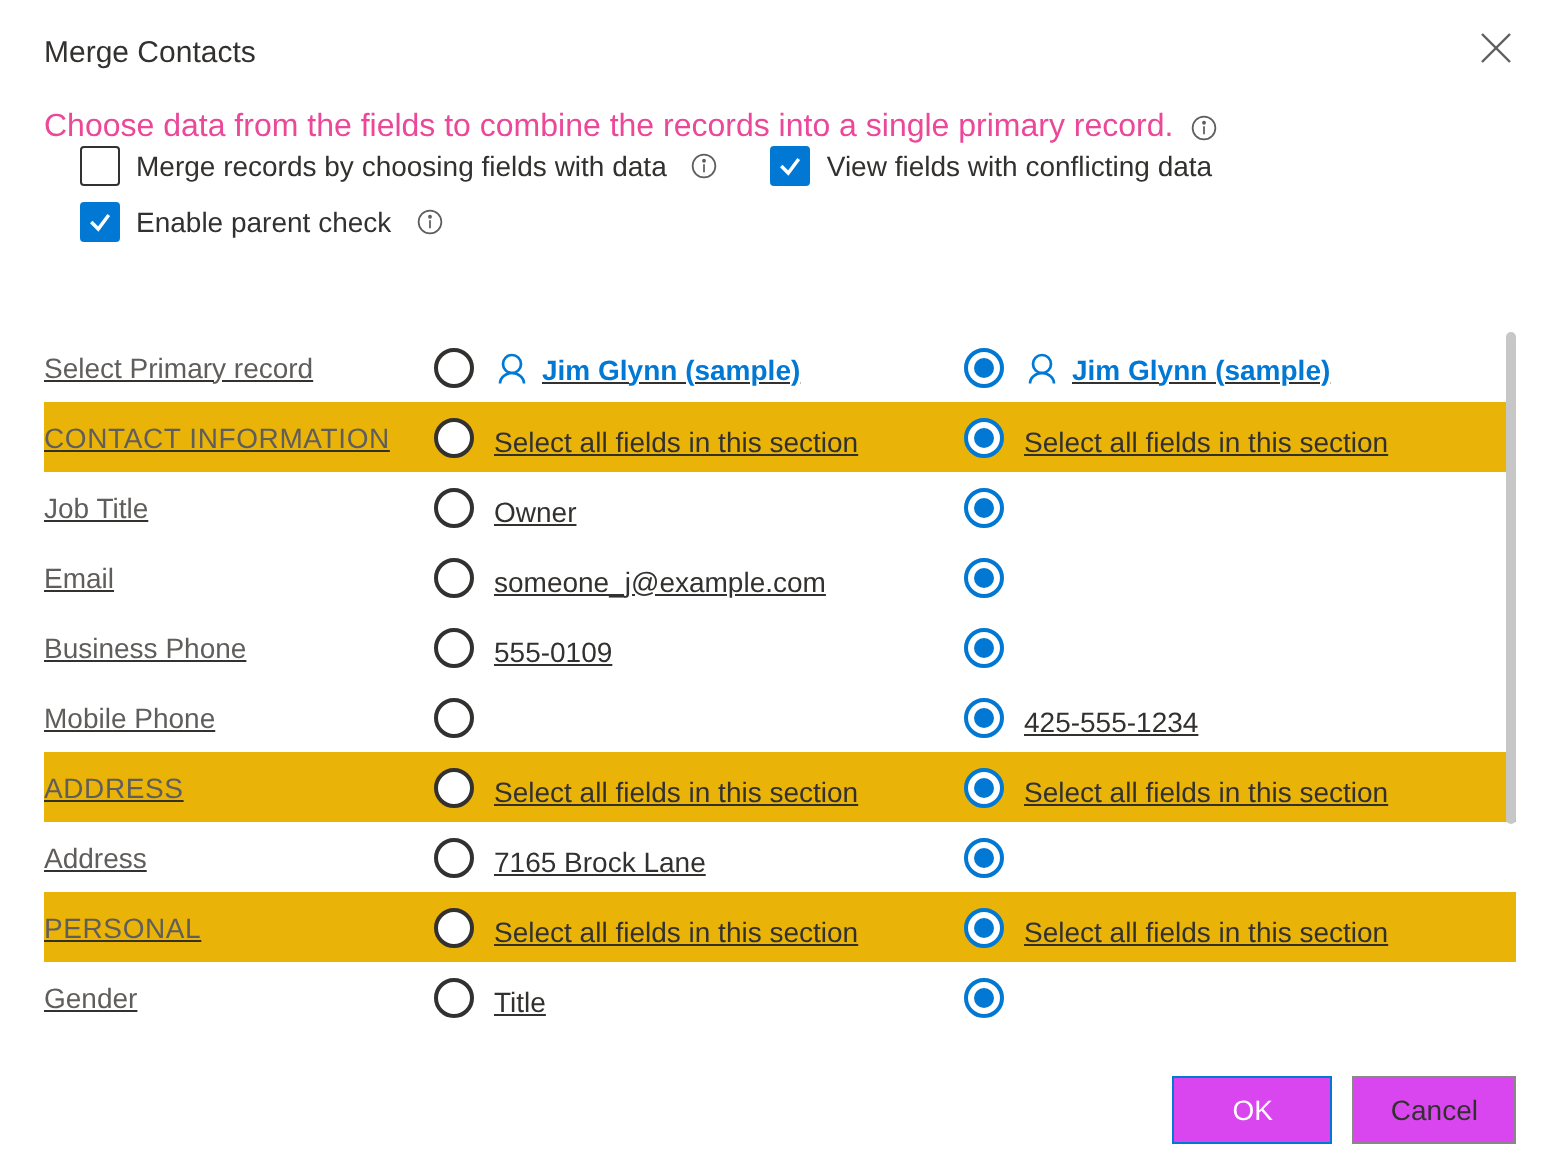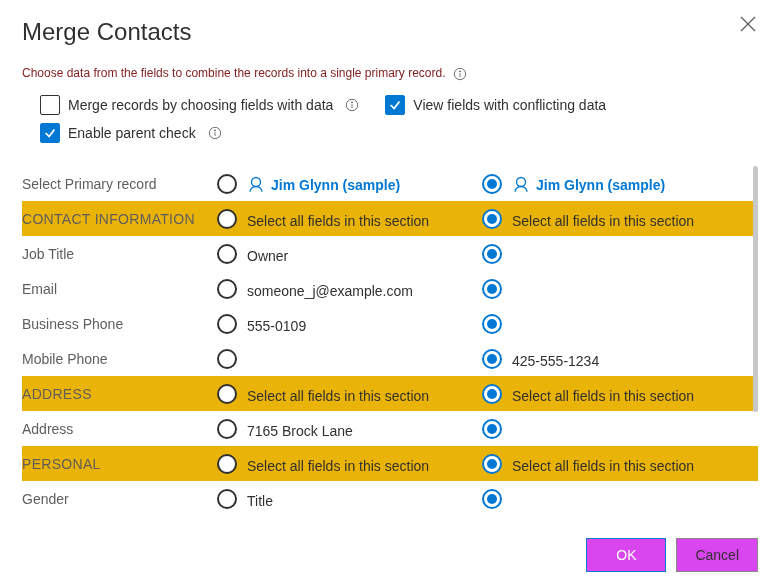--- a/index.html
+++ b/index.html
@@ -13,26 +13,26 @@
     overflow:hidden;
     position:relative;
     background:#fff;
   }
   .dialog {
     width:780px;
     height:586px;
     position:relative;
     padding:18px 22px 0 22px;
   }
-  .title { font-size:24px; font-weight:400; color:#323130; margin-bottom:20px; }
+  .title { font-size:15px; font-weight:400; color:#323130; margin-bottom:20px; }
   .close-btn {
     position:absolute; top:16px; right:22px; width:18px; height:18px;
     cursor:pointer; color:#605e5c;
   }
-  .subtitle { color:#7f1d1d; font-size:12px; margin-bottom:14px; }
+  .subtitle { color:#ec4899; font-size:16px; }
   .info-icon {
     display:inline-block; vertical-align:middle;
     margin-left:4px;
   }
   .info-icon svg { display:block; }
   .options-row {
     padding-left:18px;
     margin-bottom:8px;
     display:flex;
     align-items:center;
@@ -70,20 +70,21 @@
   }
 
   .grid {
     width:100%;
   }
   .row {
     display:flex;
     align-items:center;
     min-height:35px;
     padding:6px 0;
+    text-decoration:underline;
   }
   .row.section {
     background:#eab308;
   }
   .row.header .col-left { color:#605e5c; }
   .col-left {
     width:195px; flex:none;
     padding-left:0;
     color:#605e5c;
     font-size:14px;

